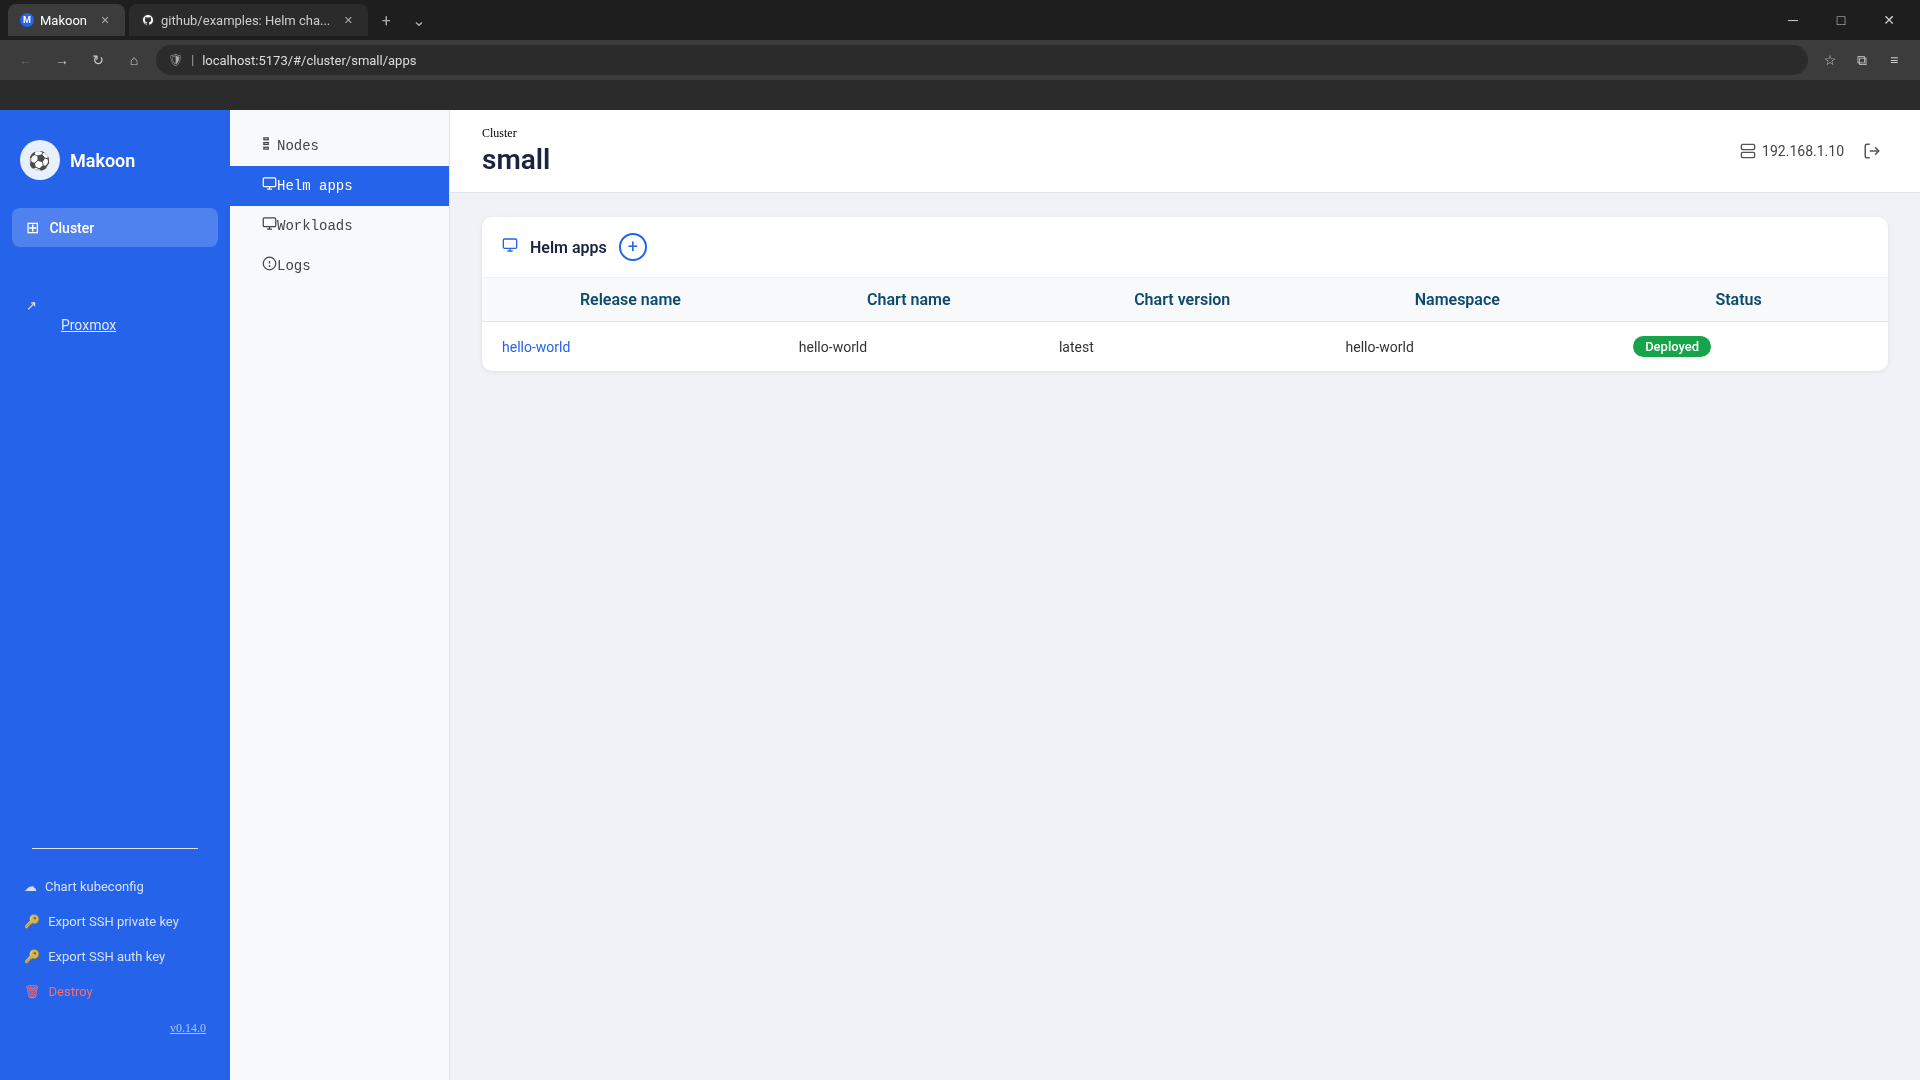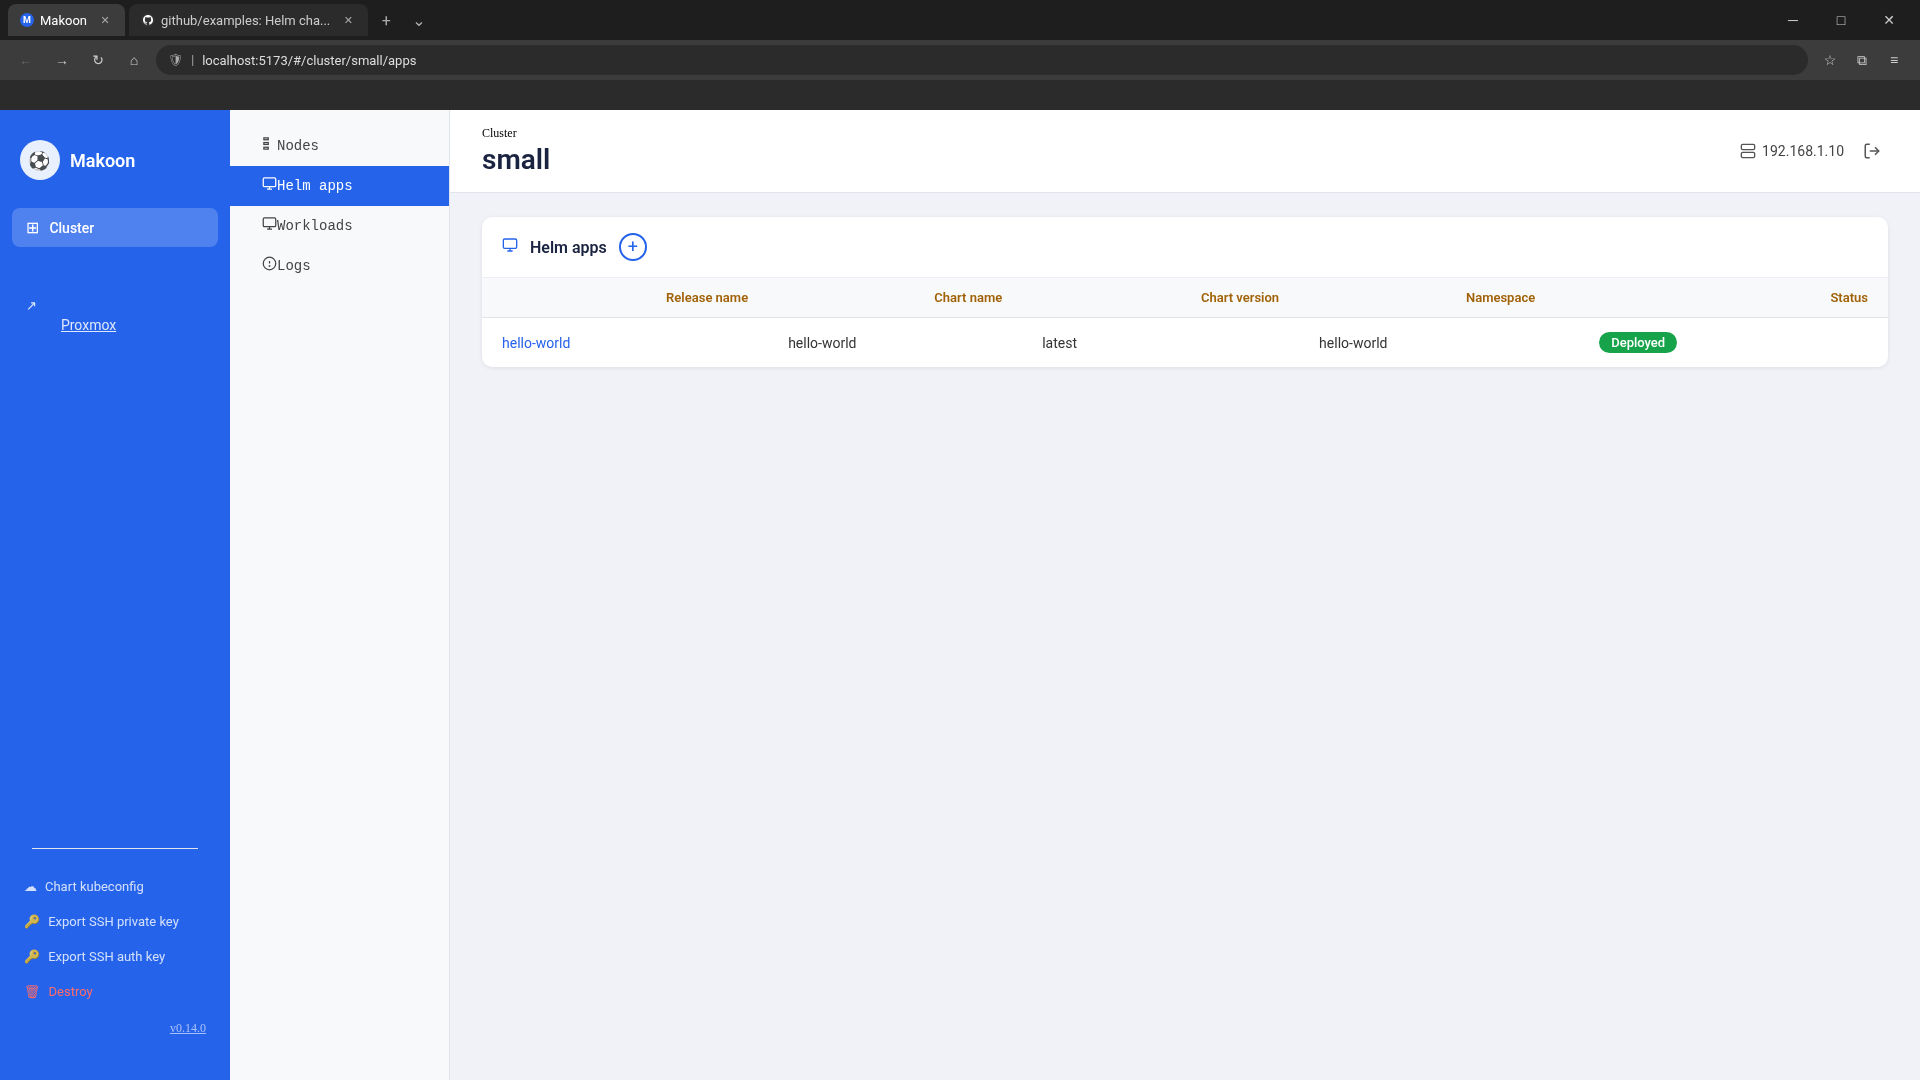--- a/index.html
+++ b/index.html
@@ -373,25 +373,25 @@
     .table-container { padding: 0; }
     table {
       width: 100%;
       border-collapse: collapse;
     }
     thead tr {
       background: #f8f9fb;
       border-bottom: 1px solid #e0e4ec;
     }
     th {
-      text-align: right;
+      text-align: center;
       padding: 12px 20px;
-      font-size: 13px;
+      font-size: 16px;
       font-weight: 600;
-      color: #a16207;
+      color: #0c4a6e;
     }
     tbody tr {
       border-bottom: 1px solid #f0f2f7;
     }
     tbody tr:last-child { border-bottom: none; }
     td {
       padding: 14px 20px;
       font-size: 14px;
       color: #333;
     }

